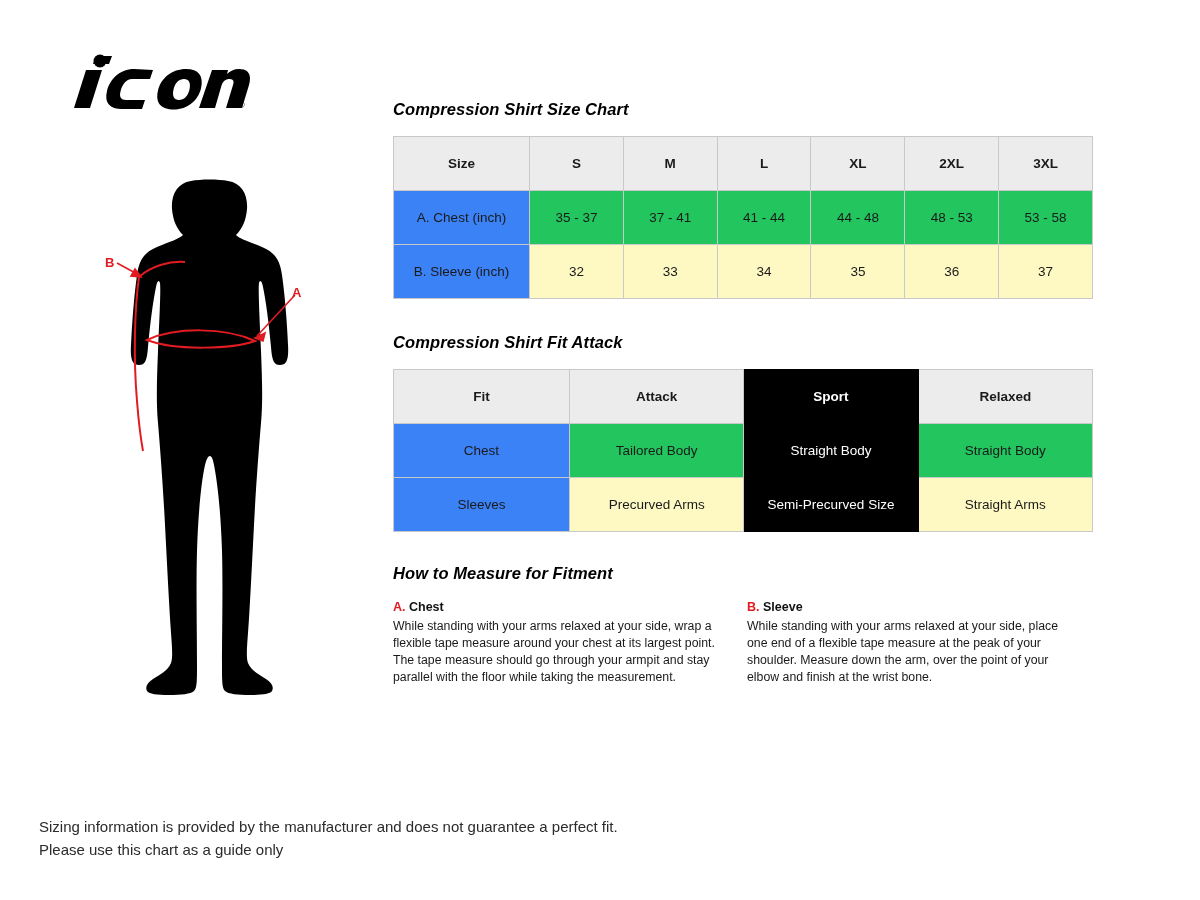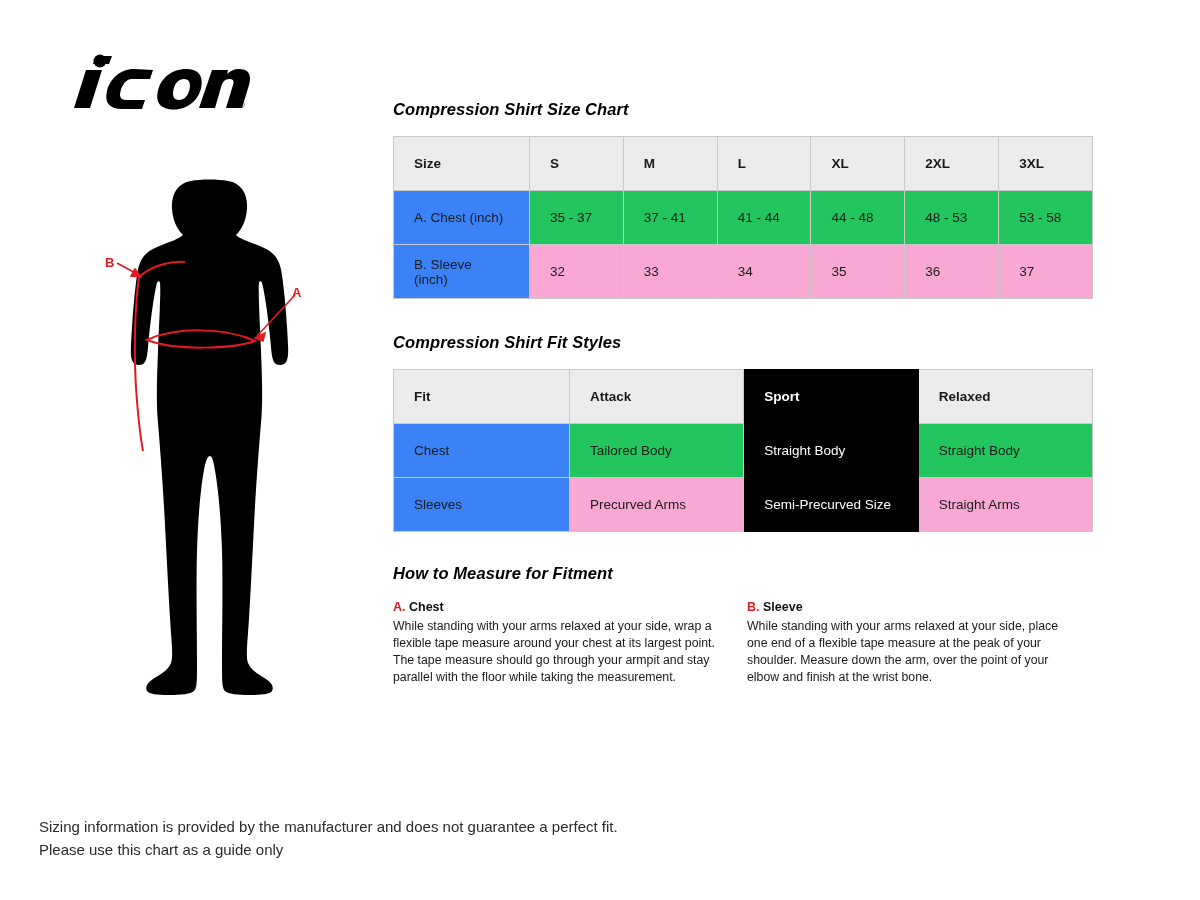--- a/index.html
+++ b/index.html
@@ -63,34 +63,34 @@
 
   table.chart {
     border-collapse: collapse;
     table-layout: fixed;
     width: 700px;
     margin: 0;
   }
   table.chart td, table.chart th {
     border: 1px solid #c9c9c9;
     height: 53px;
-    text-align: left;
+    text-align: center;
     vertical-align: middle;
     font-size: 13.5px;
     font-weight: normal;
     color: #1a1a1a;
-    padding: 0 20px;
+    padding: 0 4px;
   }
   table.chart th {
     font-weight: bold;
   }
   .hdr-row td, .hdr-row th { background: #ececec; }
   .shade { background: #22c55e; }
   .rowlabel { font-weight: bold; background: #3b82f6; }
-  .white { background: #f9a8d4; }
+  .white { background: #fef9c3; }
   .highlight {
     background: #000000 !important;
     color: #ffffff !important;
     border-color: #000000 !important;
   }
 
   #size-chart-table col.first { width: 136px; }
   #fit-table col.first { width: 176px; }
 
   .gap { height: 34px; }
@@ -255,21 +255,21 @@
         <td class="white">34</td>
         <td class="white">35</td>
         <td class="white">36</td>
         <td class="white">37</td>
       </tr>
     </tbody>
   </table>
 
   <div class="gap"></div>
 
-  <h2 class="section-title">Compression Shirt Fit Styles</h2>
+  <h2 class="section-title">Compression Shirt Fit Attack</h2>
   <table class="chart" id="fit-table">
     <colgroup>
       <col class="first">
         <col>
         <col>
         <col>
     </colgroup>
     <tbody>
       <tr class="hdr-row">
         <th>Fit</th>

